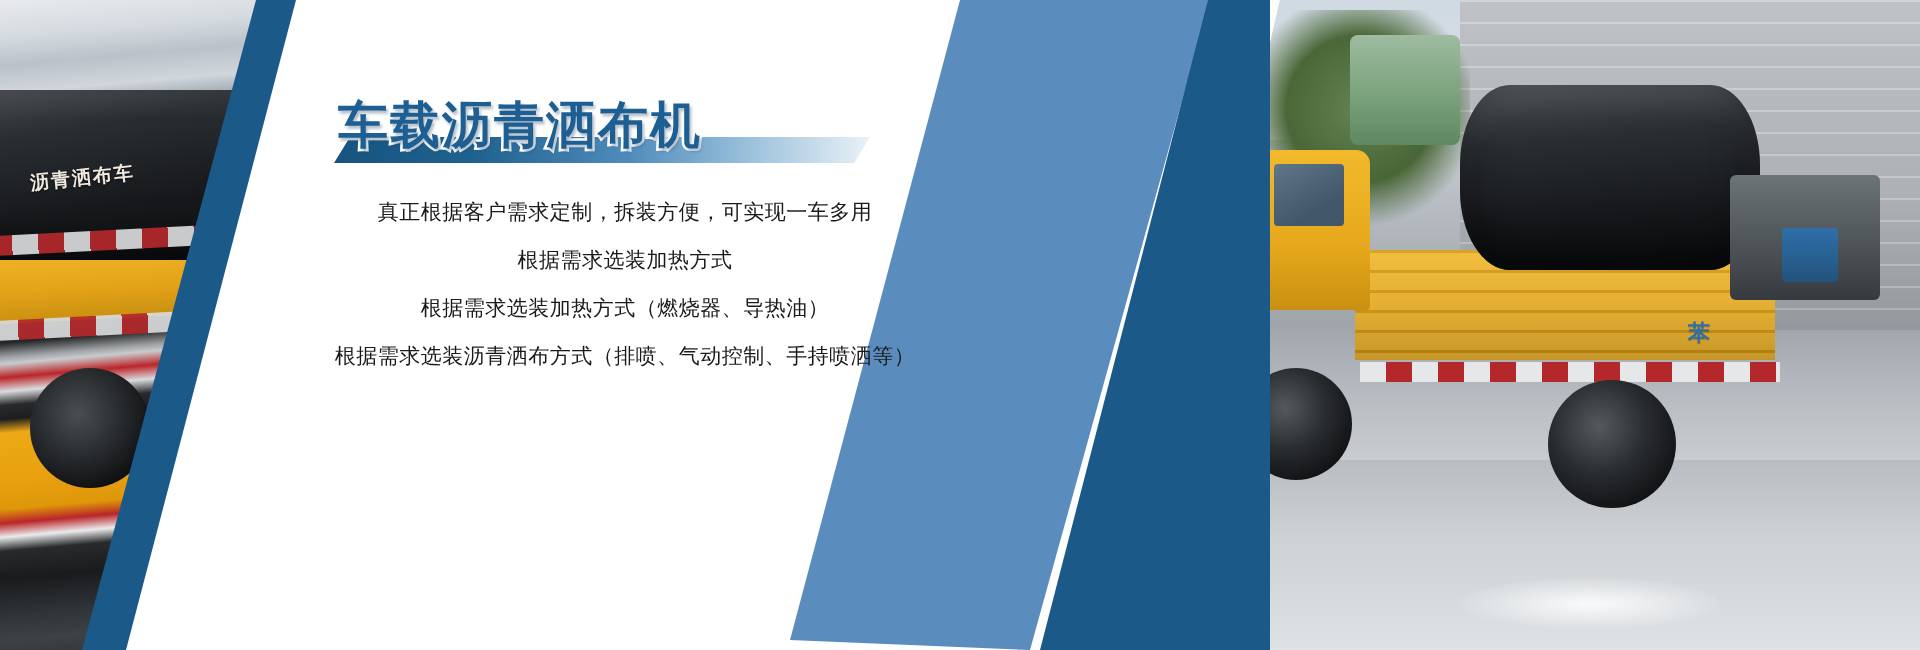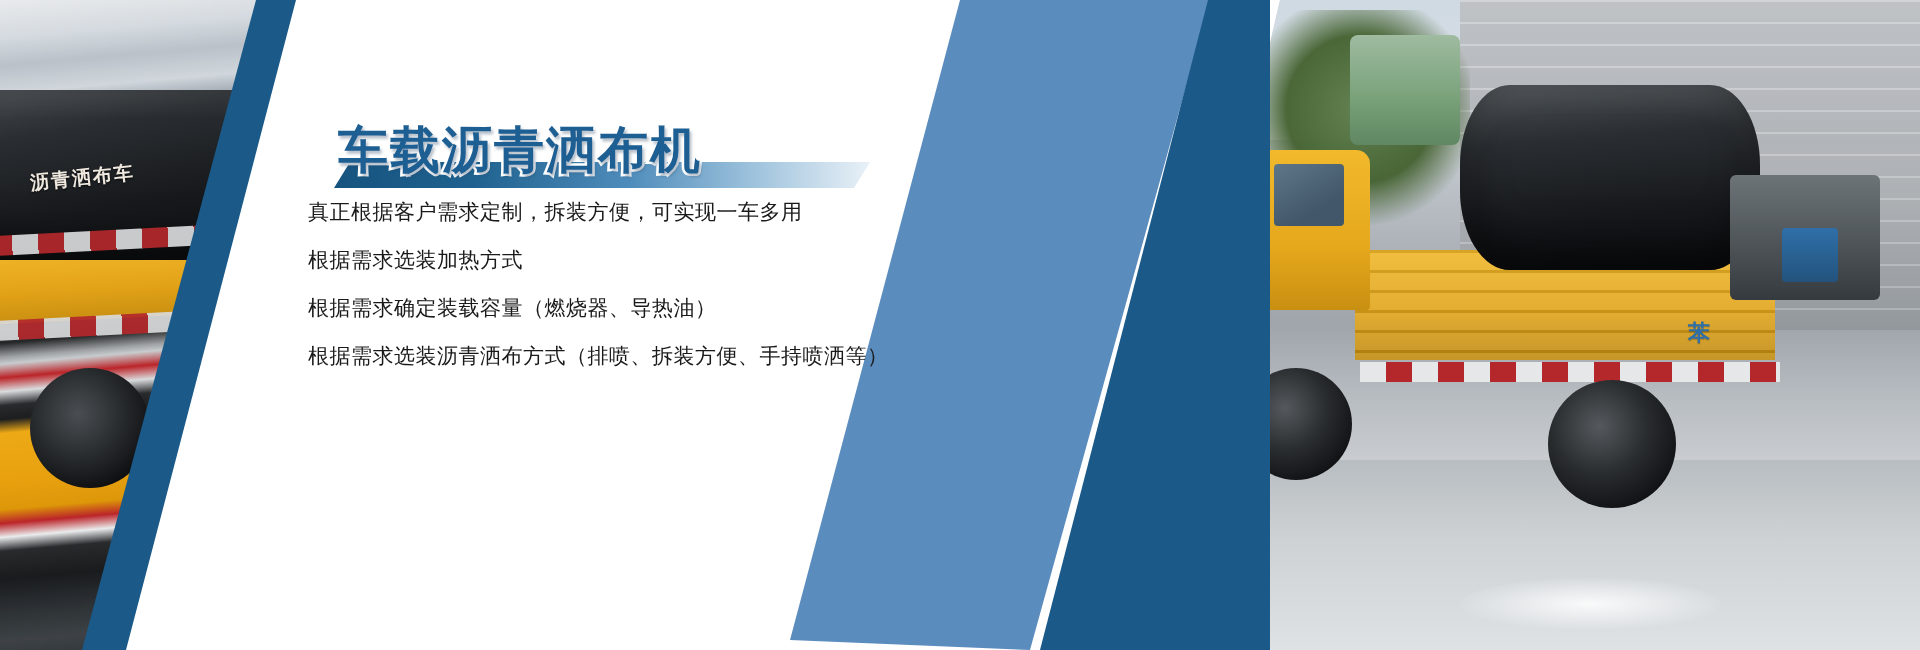--- a/index.html
+++ b/index.html
@@ -287,21 +287,20 @@
     left: 0; top: 0;
     width: 1920px; height: 650px;
   }
 
   .title-wrap {
     position: absolute;
     left: 330px;
     top: 92px;
     width: 560px;
     height: 80px;
-    margin-top: 25px;
   }
   .title-bar {
     position: absolute;
     left: 4px;
     top: 45px;
     width: 536px;
     height: 26px;
     background: linear-gradient(90deg, #17537f 0%, #1f628f 26%, #4f8cbb 55%, #9dc2dc 78%, #e9f1f7 100%);
     -webkit-clip-path: polygon(16px 0, 536px 0, 520px 26px, 0 26px);
     clip-path: polygon(16px 0, 536px 0, 520px 26px, 0 26px);
@@ -315,23 +314,24 @@
     letter-spacing: 2px;
     color: #1d5e93;
     -webkit-text-stroke: 5px #ffffff;
     paint-order: stroke fill;
     white-space: nowrap;
     text-shadow: 2px 3px 3px rgba(40,70,100,0.35);
   }
 
   .bullets {
     position: absolute;
-    left: 308px;
+    left: 325px;
     top: 188px;
     width: 600px;
+    text-align: center;
   }
   .bullet-line {
     font-size: 21px;
     line-height: 48px;
     color: #1a1a1a;
     white-space: nowrap;
     letter-spacing: 0.5px;
   }
 </style>
 </head>
@@ -380,18 +380,18 @@
   <div class="content">
 
     <div class="title-wrap">
       <div class="title-bar"></div>
       <div class="title-text">车载沥青洒布机</div>
     </div>
 
     <div class="bullets">
       <div class="bullet-line">真正根据客户需求定制，拆装方便，可实现一车多用</div>
       <div class="bullet-line">根据需求选装加热方式</div>
-      <div class="bullet-line">根据需求确定装载容量（燃烧器、导热油）</div>
-      <div class="bullet-line">根据需求选装沥青洒布方式（排喷、拆装方便、手持喷洒等）</div>
+      <div class="bullet-line">根据需求选装加热方式（燃烧器、导热油）</div>
+      <div class="bullet-line">根据需求选装沥青洒布方式（排喷、气动控制、手持喷洒等）</div>
     </div>
 
   </div>
 </div>
 
 </body></html>

